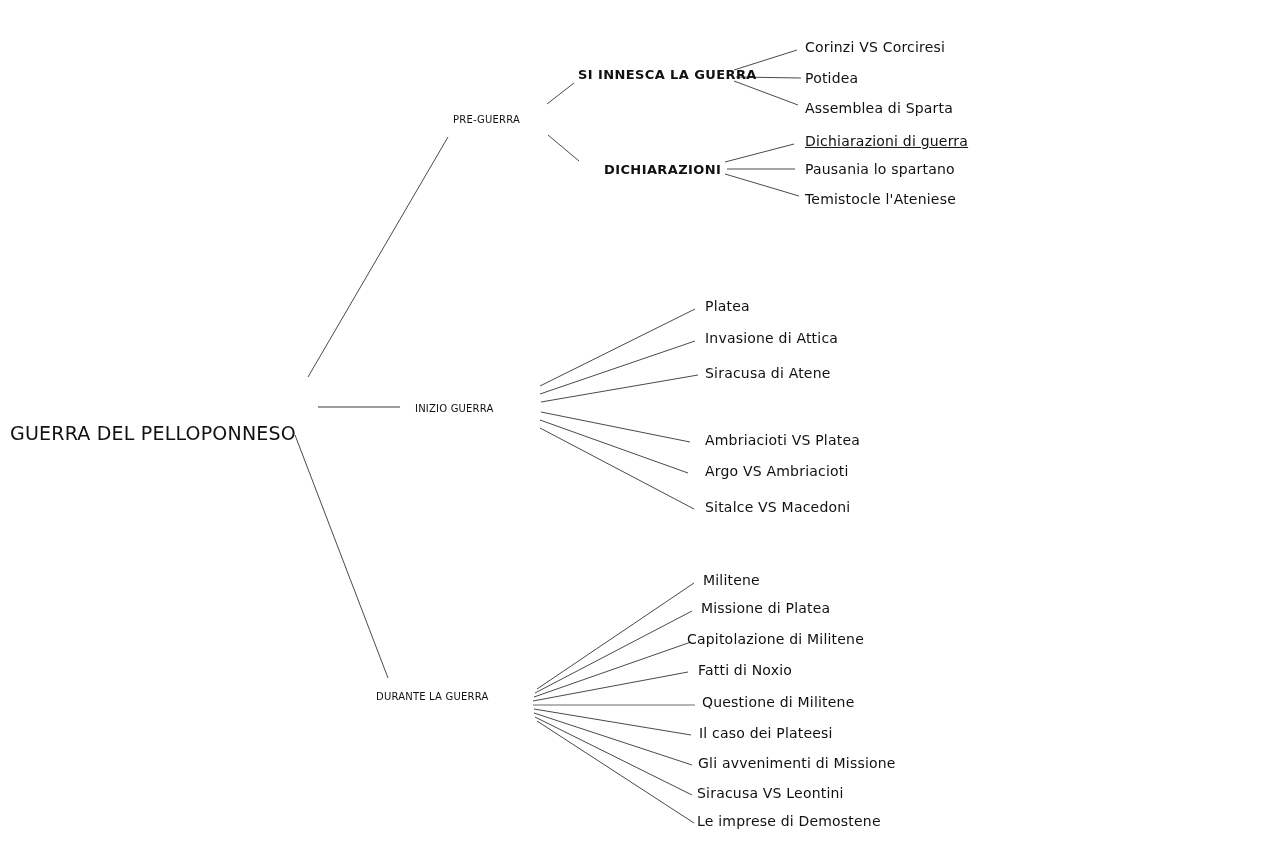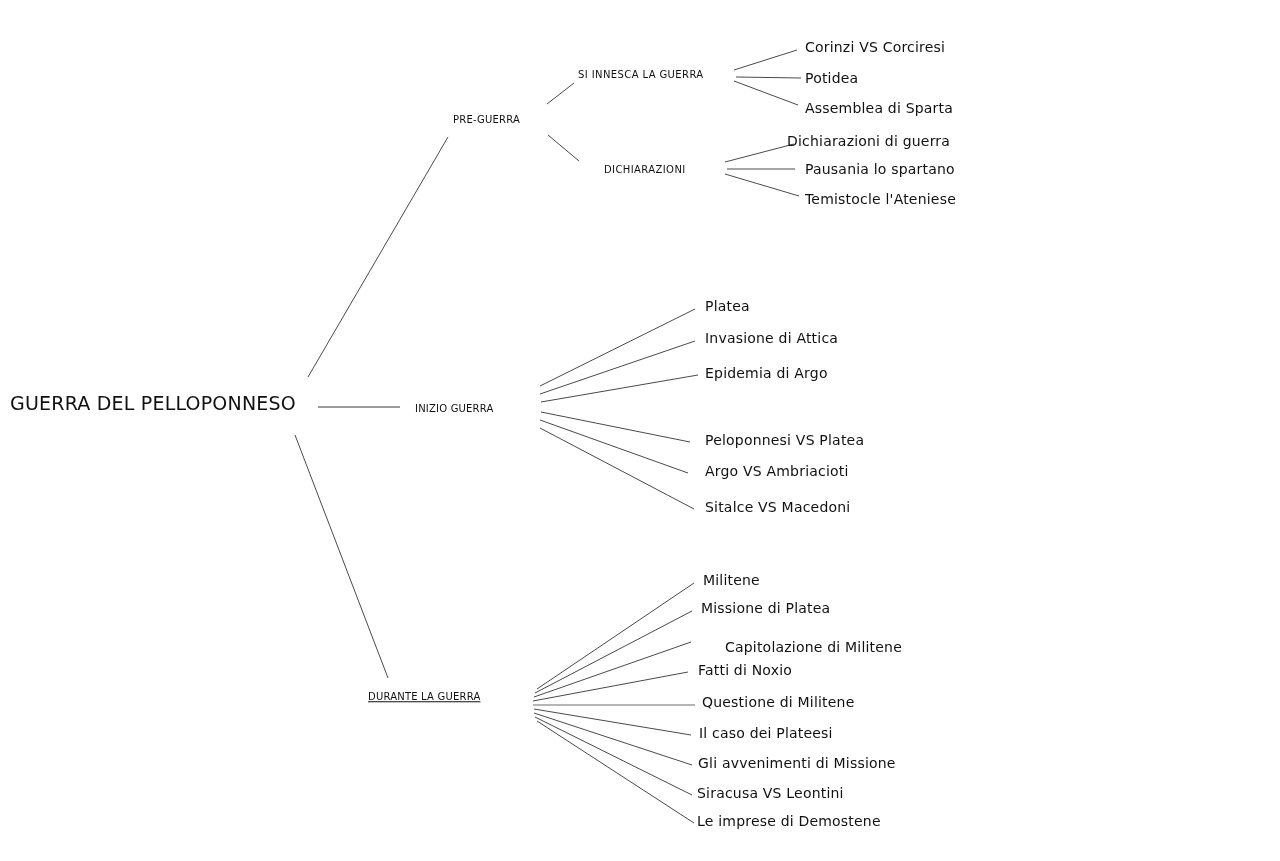--- a/index.html
+++ b/index.html
@@ -23,50 +23,50 @@
     width: 1280px;
     height: 861px;
   }
   .node {
     position: absolute;
     white-space: nowrap;
     transform: translateY(-50%);
     line-height: 1.15;
     cursor: default;
   }
-  .lvl-root { font-size: 19px; letter-spacing: 0.2px; }
+  .lvl-root { font-size: 19px; letter-spacing: 0.2px; margin-top: 30px; }
   .lvl-branch { font-size: 10px; letter-spacing: 0.2px; }
-  .lvl-sub { font-size: 10px; font-weight: normal; letter-spacing: 0.4px; }
+  .lvl-sub { font-size: 13px; font-weight: bold; letter-spacing: 0.4px; }
   .lvl-leaf { font-size: 14px; letter-spacing: 0.2px; }
 
   
   .p-root       { left: 10px;  top: 404px; }
   .p-preguerra  { left: 453px; top: 120px; }
   .p-siinnesca  { left: 578px; top: 75px;  }
   .p-dichiar    { left: 604px; top: 170px; }
 
   .p-a1 { left: 805px; top: 47px;  }
   .p-a2 { left: 805px; top: 78px;  }
   .p-a3 { left: 805px; top: 108px; }
-  .p-b1 { left: 787px; top: 141px; }
+  .p-b1 { left: 805px; top: 141px; text-decoration: underline; }
   .p-b2 { left: 805px; top: 169px; }
   .p-b3 { left: 805px; top: 199px; }
 
   .p-inizio { left: 415px; top: 409px; }
   .p-c1 { left: 705px; top: 306px; }
   .p-c2 { left: 705px; top: 338px; }
   .p-c3 { left: 705px; top: 373px; }
   .p-c4 { left: 705px; top: 440px; }
   .p-c5 { left: 705px; top: 471px; }
   .p-c6 { left: 705px; top: 507px; }
 
-  .p-durante { left: 368px; top: 697px; text-decoration: underline; }
+  .p-durante { left: 376px; top: 697px; }
   .p-d1 { left: 703px; top: 580px; }
   .p-d2 { left: 701px; top: 608px; }
-  .p-d3 { left: 725px; top: 639px; margin-top: 8px; }
+  .p-d3 { left: 687px; top: 639px; }
   .p-d4 { left: 698px; top: 670px; }
   .p-d5 { left: 702px; top: 702px; }
   .p-d6 { left: 699px; top: 733px; }
   .p-d7 { left: 698px; top: 763px; }
   .p-d8 { left: 697px; top: 793px; }
   .p-d9 { left: 697px; top: 821px; }
 
   .wire  { stroke: #4a4a4a; stroke-width: 1; }
   .wire-mid { stroke: #7a7a7a; stroke-width: 1.5; }
   .wire-light { stroke: #b5b5b5; stroke-width: 2; }
@@ -123,22 +123,22 @@
   <div class="node lvl-leaf p-a1">Corinzi VS Corciresi</div>
   <div class="node lvl-leaf p-a2">Potidea</div>
   <div class="node lvl-leaf p-a3">Assemblea di Sparta</div>
 
   <div class="node lvl-leaf p-b1">Dichiarazioni di guerra</div>
   <div class="node lvl-leaf p-b2">Pausania lo spartano</div>
   <div class="node lvl-leaf p-b3">Temistocle l'Ateniese</div>
 
   <div class="node lvl-leaf p-c1">Platea</div>
   <div class="node lvl-leaf p-c2">Invasione di Attica</div>
-  <div class="node lvl-leaf p-c3">Epidemia di Argo</div>
-  <div class="node lvl-leaf p-c4">Peloponnesi VS Platea</div>
+  <div class="node lvl-leaf p-c3">Siracusa di Atene</div>
+  <div class="node lvl-leaf p-c4">Ambriacioti VS Platea</div>
   <div class="node lvl-leaf p-c5">Argo VS Ambriacioti</div>
   <div class="node lvl-leaf p-c6">Sitalce VS Macedoni</div>
 
   <div class="node lvl-leaf p-d1">Militene</div>
   <div class="node lvl-leaf p-d2">Missione di Platea</div>
   <div class="node lvl-leaf p-d3">Capitolazione di Militene</div>
   <div class="node lvl-leaf p-d4">Fatti di Noxio</div>
   <div class="node lvl-leaf p-d5">Questione di Militene</div>
   <div class="node lvl-leaf p-d6">Il caso dei Plateesi</div>
   <div class="node lvl-leaf p-d7">Gli avvenimenti di Missione</div>

